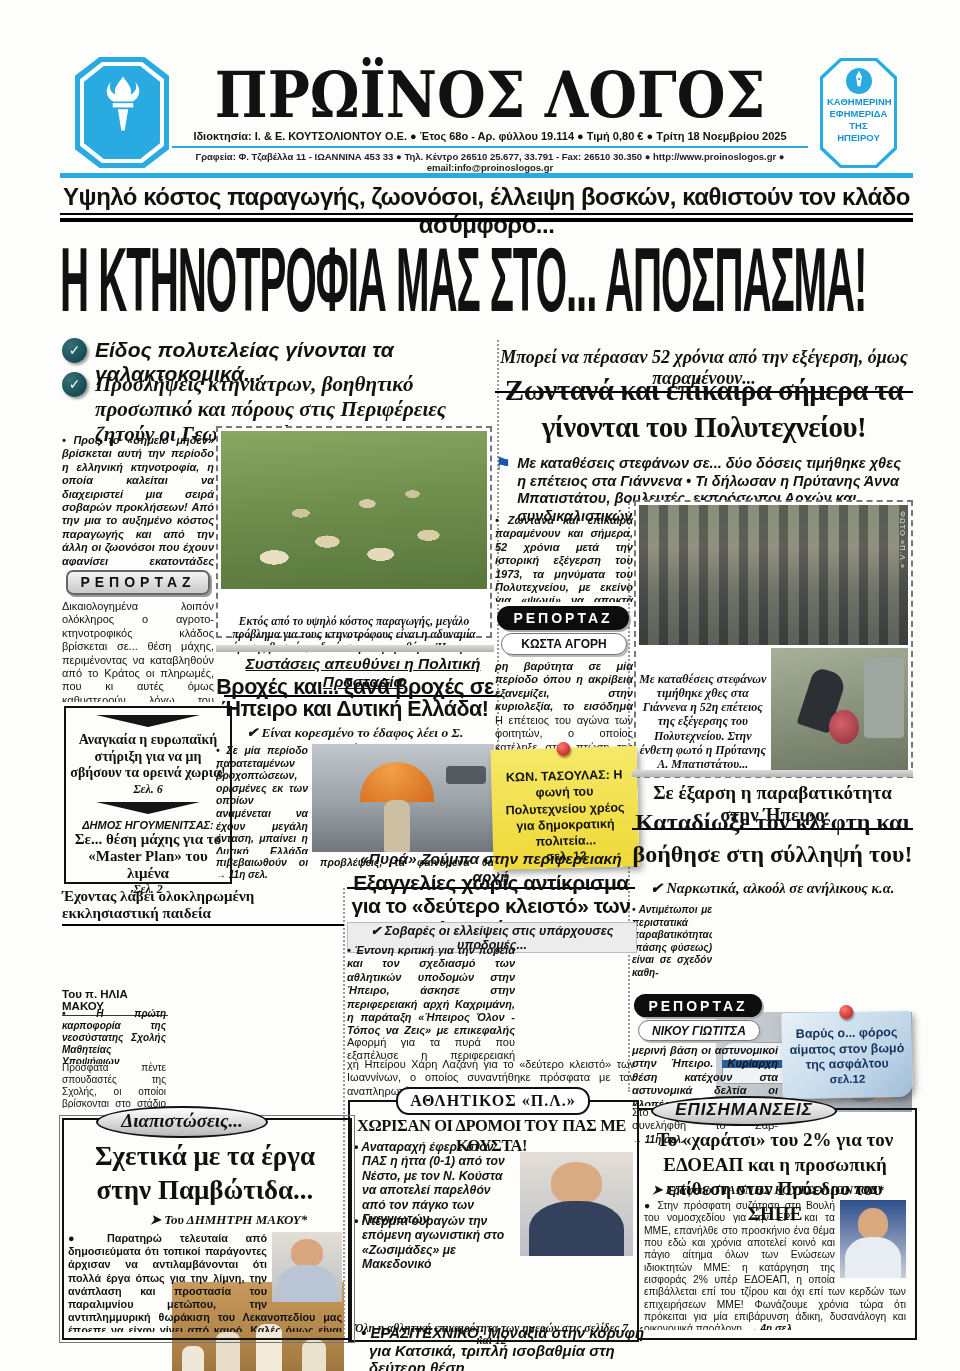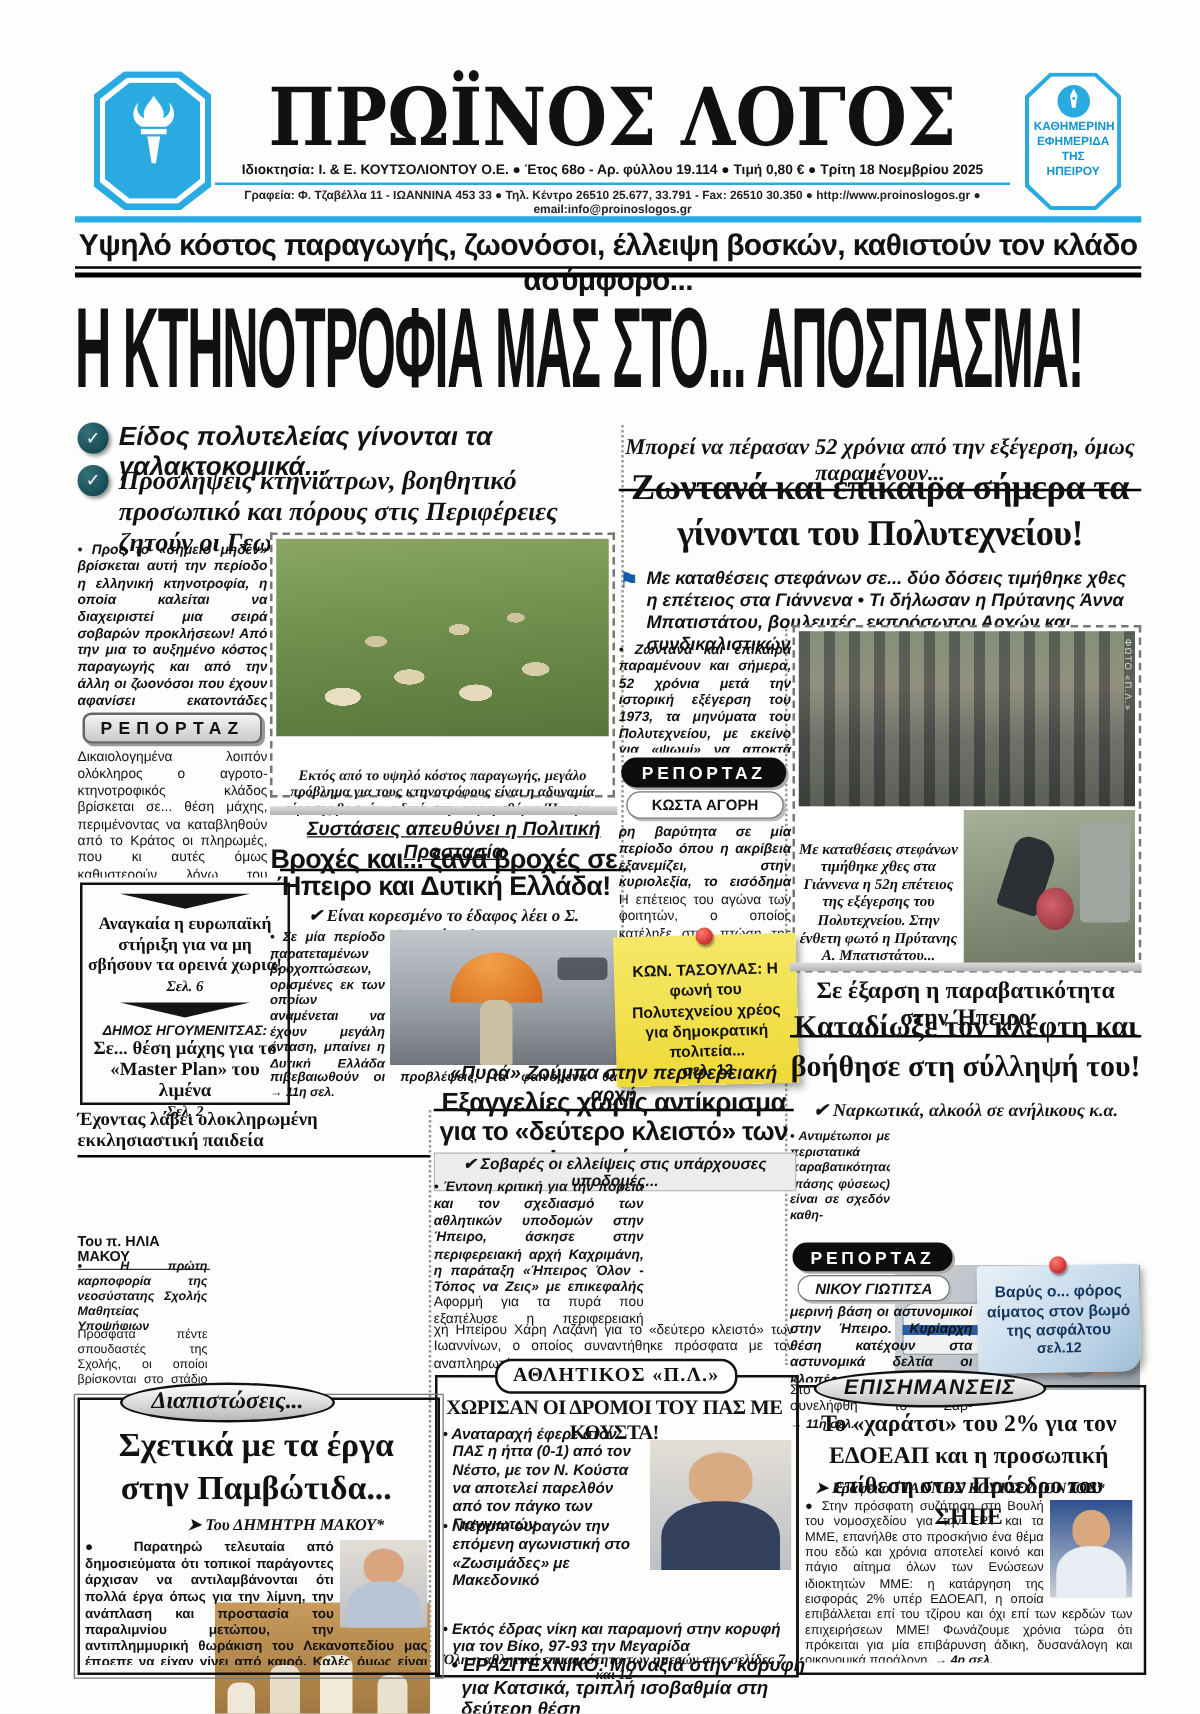--- a/index.html
+++ b/index.html
@@ -256,21 +256,20 @@
   </div>
 
   <div class="abs" style="left:348px;top:1100px;width:287px;height:238px;border:2px solid #111;"></div>
   <div class="abs c serif b" style="left:396px;top:1087px;width:190px;height:24px;line-height:24px;font-size:16px;letter-spacing:1px;
               background:#fff;border:2px solid #111;border-radius:13px;">ΑΘΛΗΤΙΚΟΣ «Π.Λ.»</div>
   <div class="abs serif b c" style="left:352px;top:1116px;width:279px;font-size:16.5px;letter-spacing:-0.4px;">ΧΩΡΙΣΑΝ ΟΙ ΔΡΟΜΟΙ ΤΟΥ ΠΑΣ ΜΕ ΚΟΥΣΤΑ!</div>
   <div class="abs b i" style="left:354px;top:1140px;width:148px;font-size:12.2px;line-height:1.18;padding-left:8px;text-indent:-8px;">• Αναταραχή έφερε στον ΠΑΣ η ήττα (0-1) από τον Νέστο, με τον Ν. Κούστα να αποτελεί παρελθόν από τον πάγκο των Γιαννιωτών</div>
   <div class="abs b i" style="left:354px;top:1214px;width:148px;font-size:12.2px;line-height:1.18;padding-left:8px;text-indent:-8px;">• Ντέρμπι ουραγών την επόμενη αγωνιστική στο «Ζωσιμάδες» με Μακεδονικό</div>
 
   <div class="abs b i" style="left:354px;top:1324px;width:276px;font-size:15px;line-height:1.18;padding-left:15px;text-indent:-8px;">• ΕΡΑΣΙΤΕΧΝΙΚΟ: Μοναξιά στην κορυφή για Κατσικά, τριπλή ισοβαθμία στη δεύτερη θέση</div>
-  <div class="abs b i" style="left:354px;top:1296px;width:276px;font-size:12.2px;line-height:1.18;padding-left:8px;text-indent:-8px;">• Εκτός έδρας νίκη και παραμονή στην κορυφή για τον Βίκο, 97-93 την Μεγαρίδα</div>
   <div class="abs serif b i c" style="left:352px;top:1322px;width:279px;font-size:11.5px;">Όλη η αθλητική επικαιρότητα των ημερών στις σελίδες 7 και 12</div>
 
   <div class="abs" style="left:62px;top:1118px;width:286px;height:218px;border:2px solid #111;outline:1px solid #777;outline-offset:2px;"></div>
   <div class="abs c serif b i" style="left:96px;top:1106px;width:168px;height:28px;line-height:26px;font-size:19px;
               background:linear-gradient(#ffffff,#b9b9b9);border:2px solid #111;border-radius:50%;">Διαπιστώσεις...</div>
   <div class="abs serif b c" style="left:70px;top:1140px;width:270px;font-size:27px;line-height:1.25;">Σχετικά με τα έργα στην Παμβώτιδα...</div>
   <div class="abs serif b i" style="left:150px;top:1212px;width:190px;font-size:13px;">
     <span>➤</span>
     <span>Του ΔΗΜΗΤΡΗ ΜΑΚΟΥ*</span>
   </div>

